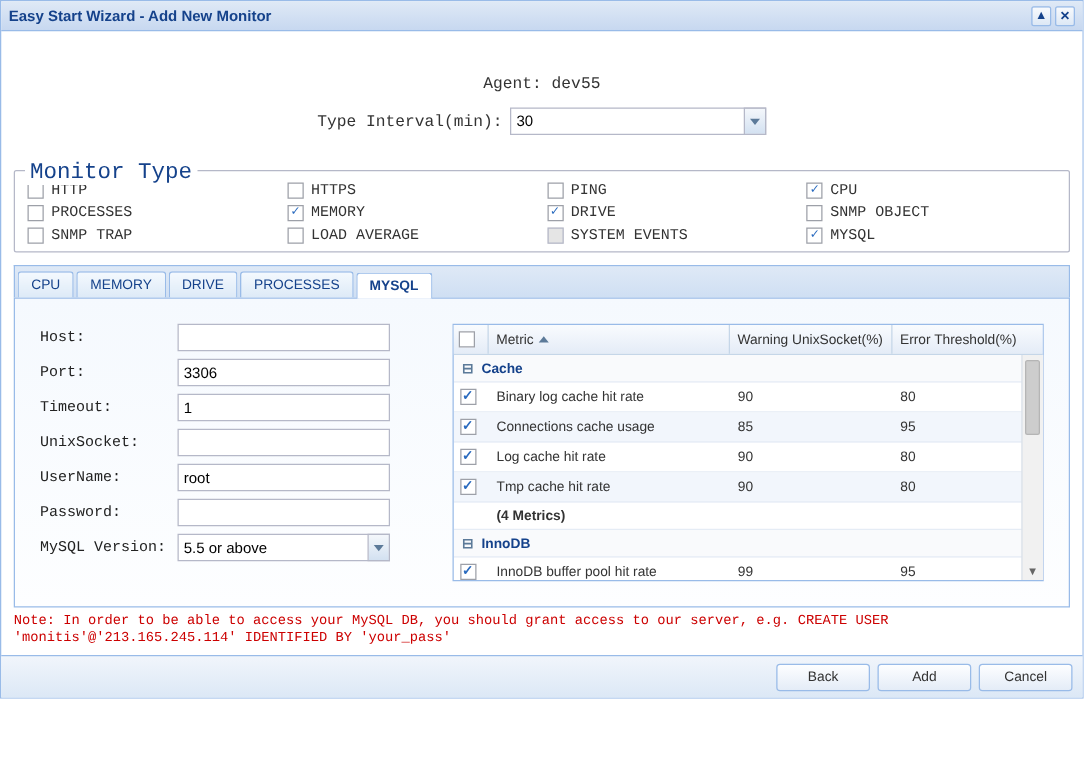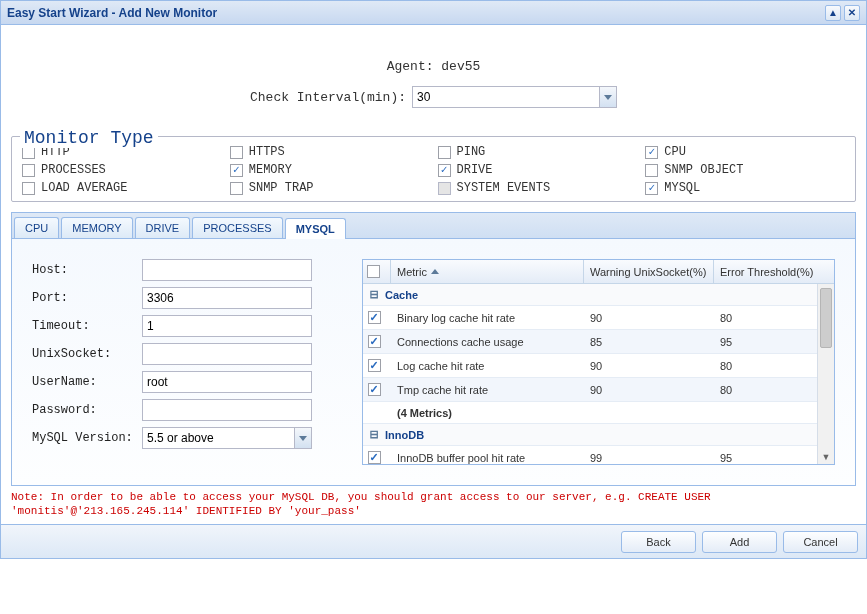--- a/index.html
+++ b/index.html
@@ -74,21 +74,21 @@
         <span>✕</span>
       </span>
   </div>
 
   <div class="content">
     <div class="topinfo">
       <span>Agent:</span>
       <span>dev55</span>
     </div>
     <div class="intervalrow">
-      <label>Check Interval(min):</label>
+      <label>Type Interval(min):</label>
       <span class="select-wrap">
         <input type="text" readonly="" value="30" style="">
         <span class="dd-btn">
             <span class="chev-down"></span>
           </span>
       </span>
     </div>
 
     <div class="fieldset">
       <div class="legend">Monitor Type</div>
@@ -120,25 +120,25 @@
           <div class="mt-item">
             <span class="cb checked"></span>
             <span>DRIVE</span>
           </div>
           <div class="mt-item">
             <span class="cb"></span>
             <span>SNMP OBJECT</span>
           </div>
           <div class="mt-item">
             <span class="cb"></span>
+            <span>SNMP TRAP</span>
+          </div>
+          <div class="mt-item">
+            <span class="cb"></span>
             <span>LOAD AVERAGE</span>
-          </div>
-          <div class="mt-item">
-            <span class="cb"></span>
-            <span>SNMP TRAP</span>
           </div>
           <div class="mt-item">
             <span class="cb disabled"></span>
             <span>SYSTEM EVENTS</span>
           </div>
           <div class="mt-item">
             <span class="cb checked"></span>
             <span>MYSQL</span>
           </div>
         </div>

